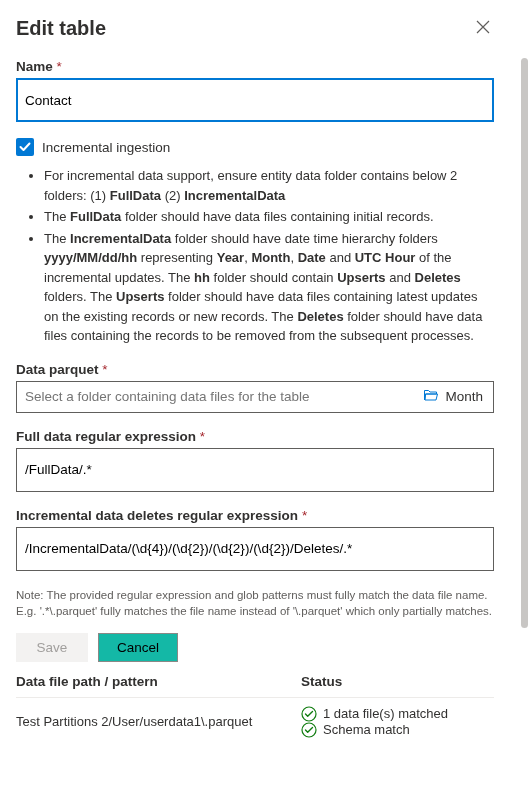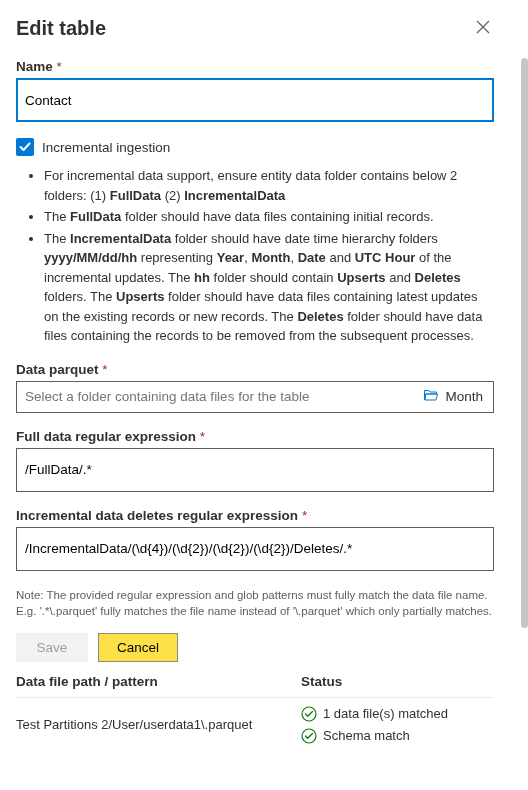--- a/index.html
+++ b/index.html
@@ -124,21 +124,21 @@
     line-height: 1.4;
     margin: 8px 0 14px 0;
   }
   .btn-row { display: flex; gap: 10px; margin-bottom: 4px; }
   .btn {
     padding: 6px 18px;
     font-size: 13.5px;
     font-family: inherit;
     cursor: pointer;
     border: 1px solid #8a8886;
-    background: #fde047;
+    background: #14b8a6;
     min-width: 72px;
   }
   .btn.disabled {
     background: #f3f2f1;
     border-color: #f3f2f1;
     color: #a19f9d;
     cursor: default;
   }
   .table-head {
     display: flex;
@@ -148,21 +148,21 @@
     border-bottom: 1px solid #edebe9;
   }
   .col1 { flex: 0 0 285px; }
   .col2 { flex: 1; }
   .table-row {
     display: flex;
     align-items: center;
     font-size: 13px;
     padding: 8px 0;
   }
-  .status-stack { display: flex; flex-direction: column; gap: 6px; }
+  .status-stack { display: flex; flex-direction: column; }
   .status-line { display: flex; align-items: center; gap: 6px; }
   .ok-icon {
     width: 16px; height: 16px;
     flex-shrink: 0;
   }
 </style>
 </head>
 <body>
 
 <div class="panel">

